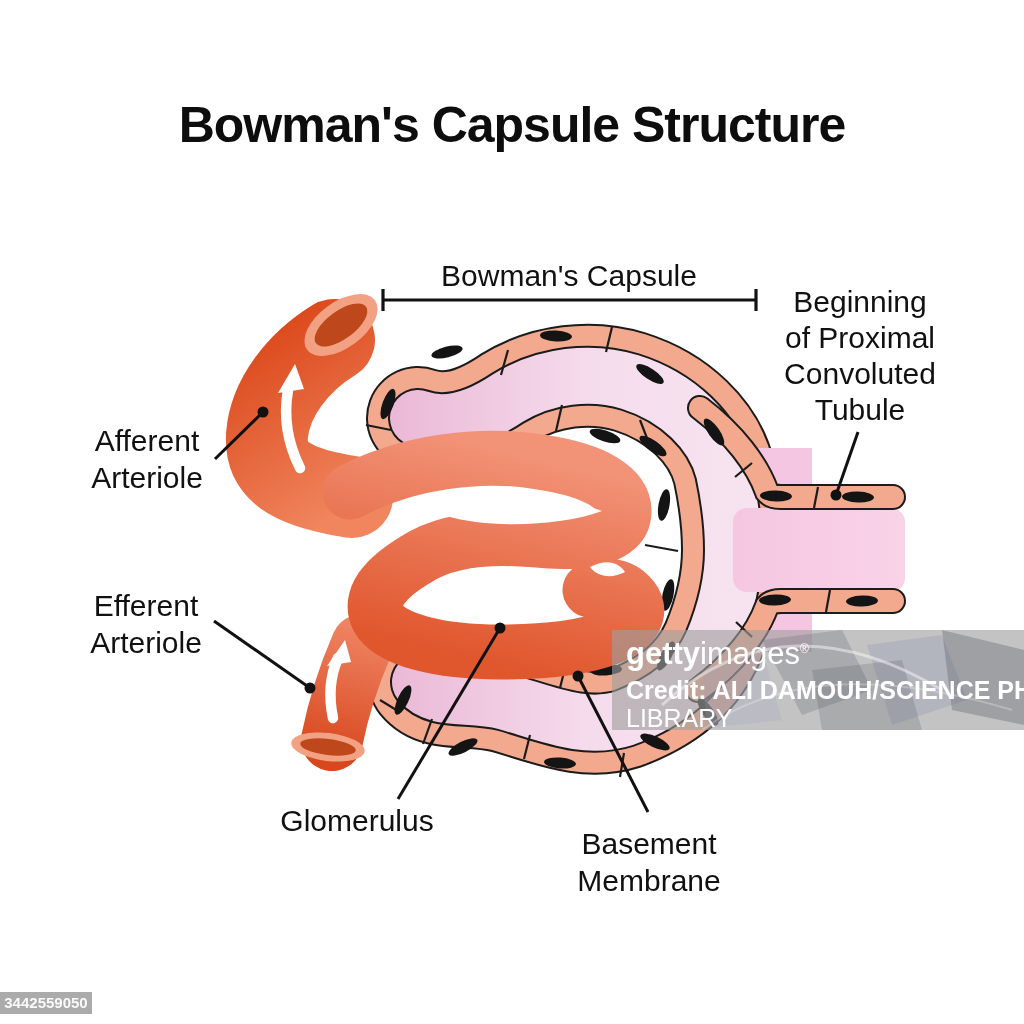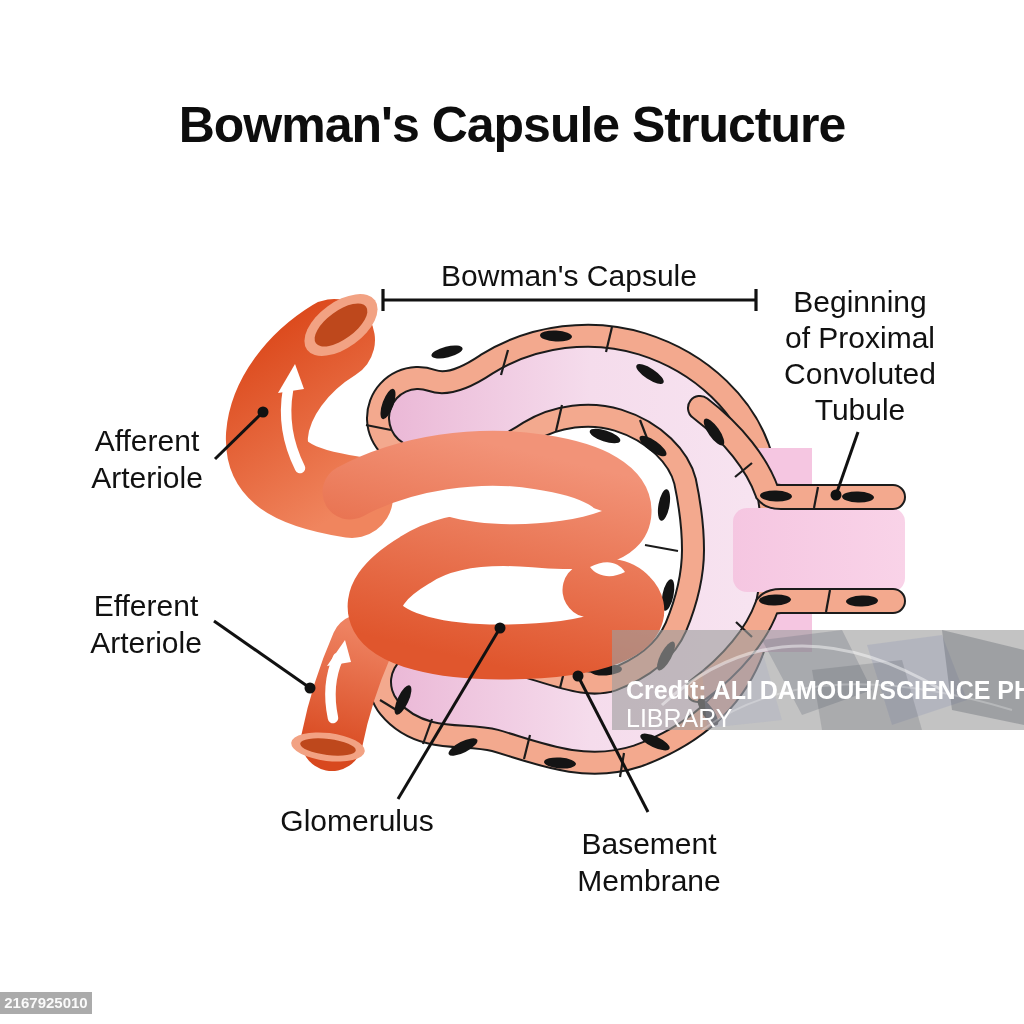--- a/index.html
+++ b/index.html
@@ -193,19 +193,20 @@
   <div class="wm-main">
     <svg class="facets" width="412" height="100" viewBox="0 0 412 100">
       <polygon points="150,10 230,0 260,60 190,85" fill="#6b6f7e" opacity="0.30"></polygon>
       <polygon points="255,15 330,5 355,70 280,95" fill="#8d93b5" opacity="0.28"></polygon>
       <polygon points="330,0 412,20 412,95 340,80" fill="#4a4f5a" opacity="0.30"></polygon>
       <polygon points="90,40 150,20 170,90 95,98" fill="#9aa0c4" opacity="0.20"></polygon>
       <polygon points="200,40 290,30 310,100 210,100" fill="#3f4450" opacity="0.18"></polygon>
       <path d="M 50 75 Q 170 -35 330 60" fill="none" stroke="#ffffff" stroke-width="3" opacity="0.45"></path>
       <path d="M 90 100 Q 200 20 400 80" fill="none" stroke="#ffffff" stroke-width="2" opacity="0.25"></path>
     </svg>
+    <div class="wm-brand"><span class="b">getty</span><span>images</span><sup>®</sup></div>
     <div class="wm-credit1">Credit: ALI DAMOUH/SCIENCE PHOTO</div>
     <div class="wm-credit2">LIBRARY</div>
   </div>
 
-  <div class="wm-id">2167925010</div>
+  <div class="wm-id">3442559050</div>
 
 </div>
 
 </body></html>

